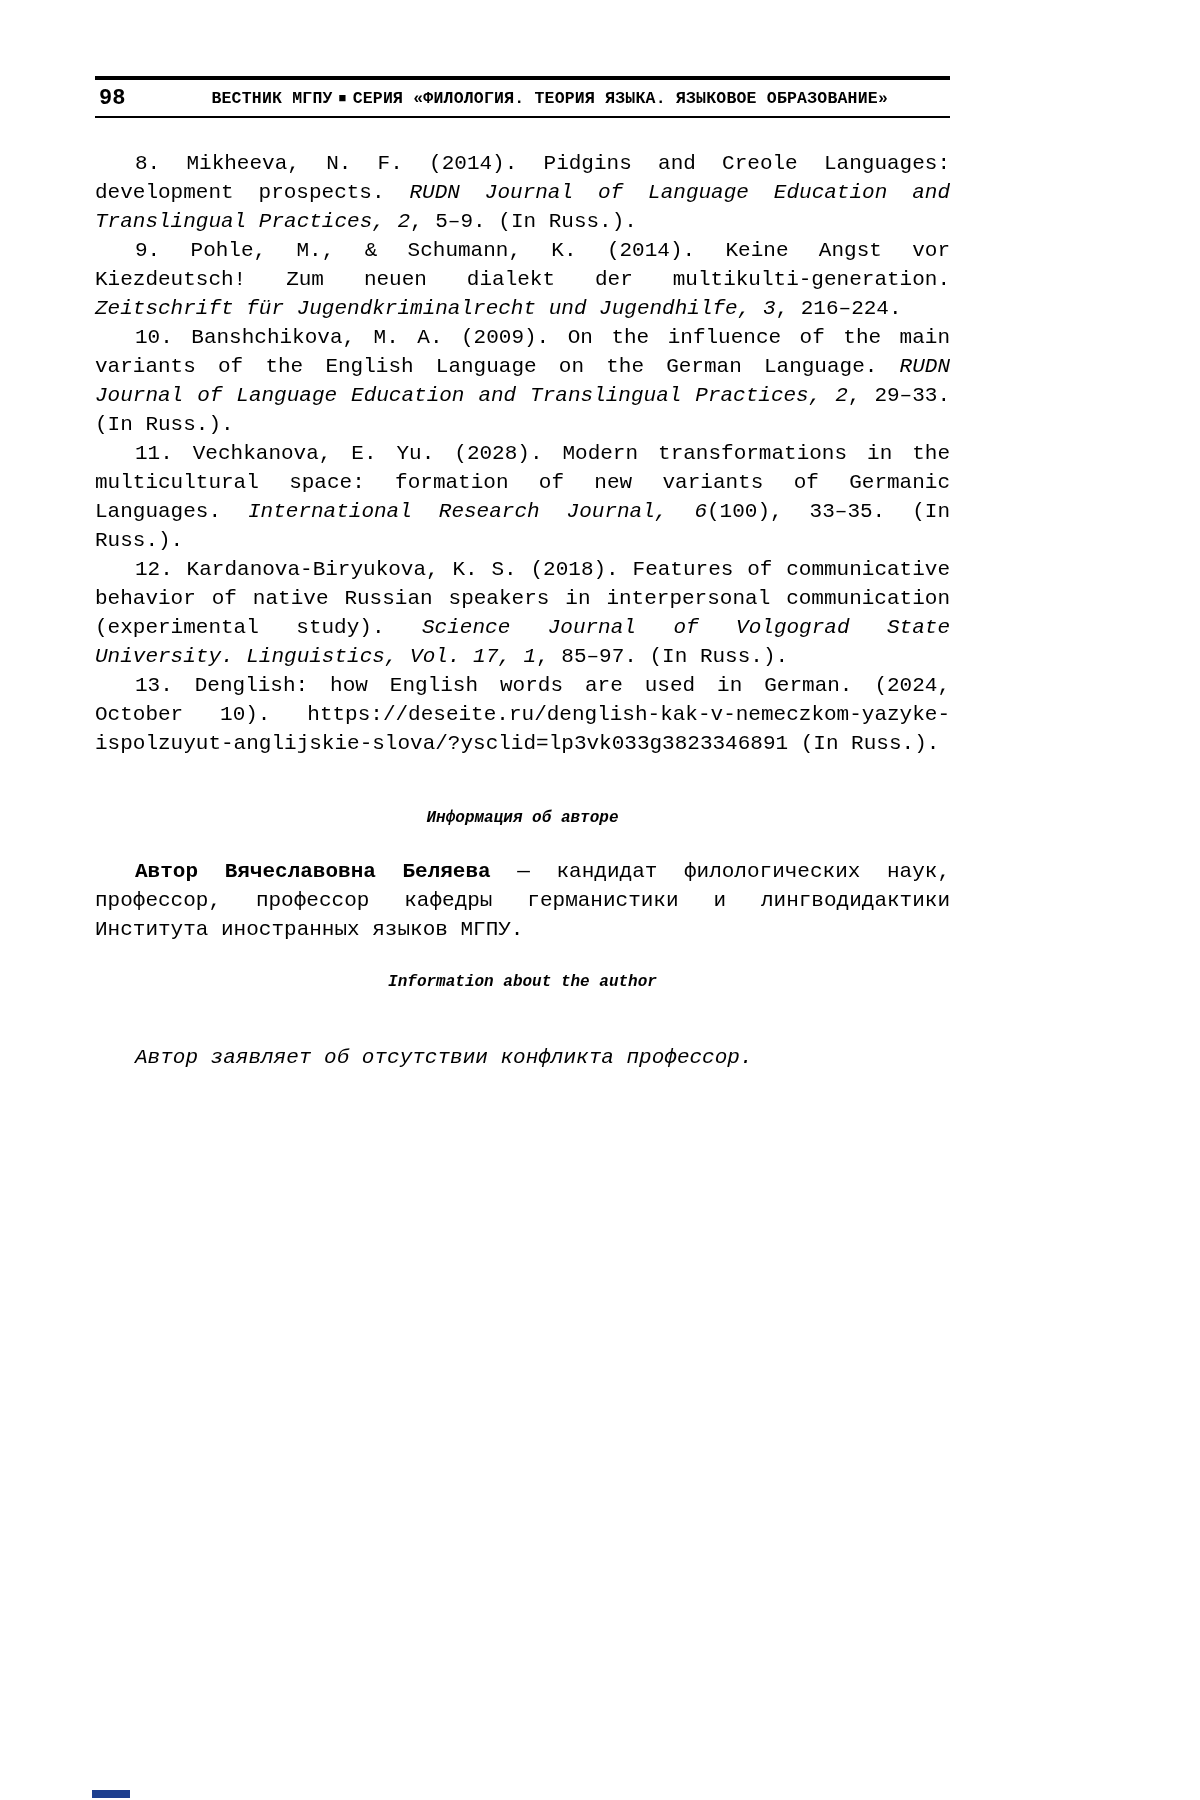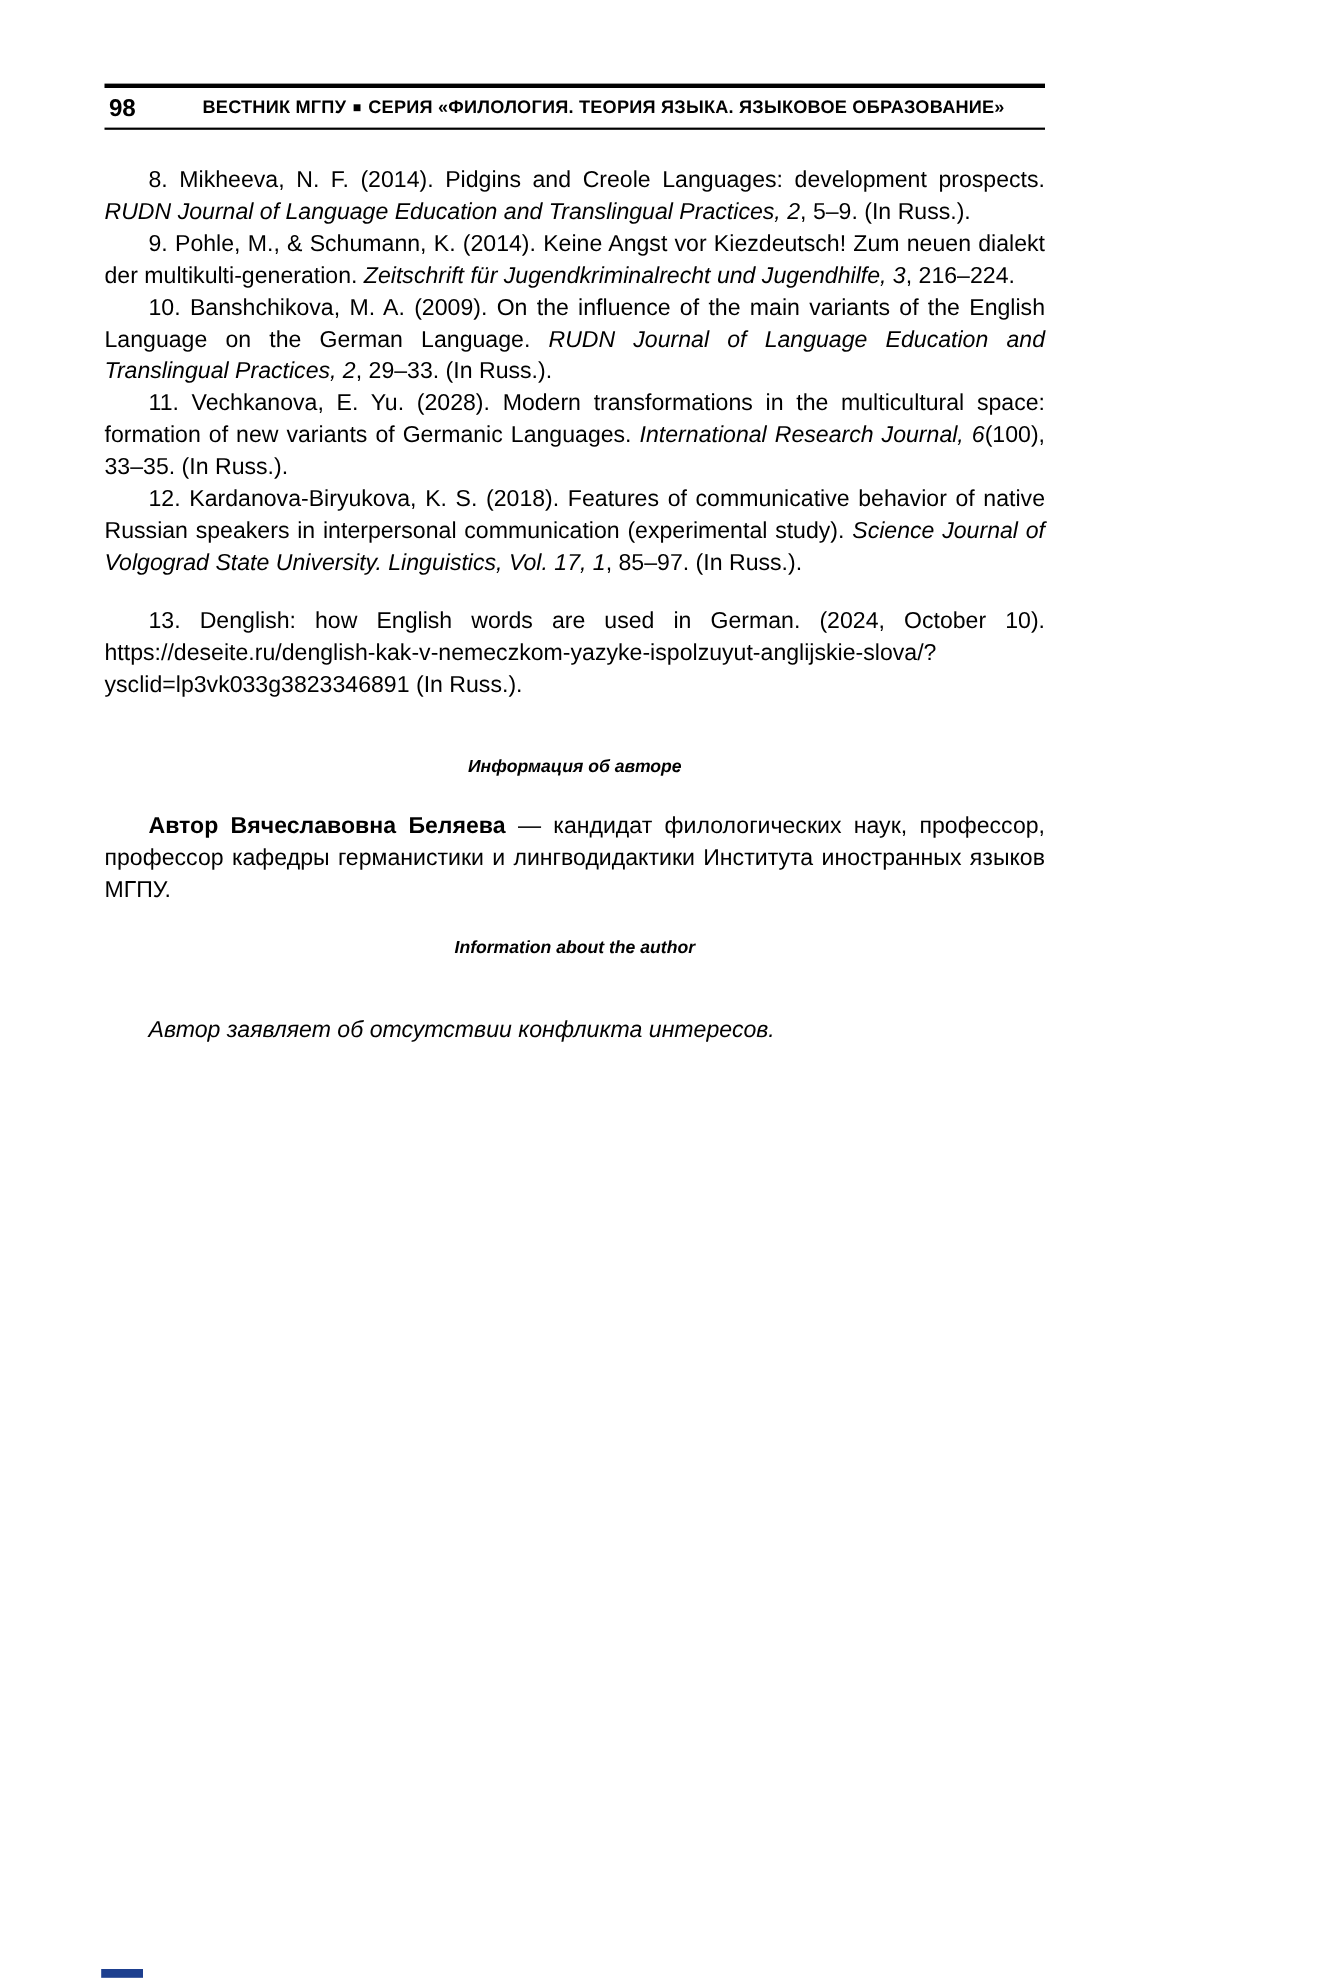--- a/index.html
+++ b/index.html
@@ -4,21 +4,21 @@
 <style>
   * { margin: 0; padding: 0; box-sizing: border-box; }
   html, body { background: #e8e8e8; }
   .page {
     position: relative;
     width: 1200px;
     height: 1800px;
     margin: 0 auto;
     background: #ffffff;
     color: #000000;
-    font-family: Liberation Sans, sans-serif;
+    font-family: Liberation Mono, monospace;
     overflow: hidden;
   }
   .content-col {
     position: absolute;
     left: 95px;
     top: 0;
     width: 855px;
   }
   
   .page-header { padding-top: 76px; }
@@ -50,21 +50,21 @@
     margin: 0 6px;
     vertical-align: 1px;
   }
   
   .page-body { padding-top: 31px; font-size: 21px; line-height: 29px; }
   .references { margin-bottom: 46px; }
   .ref {
     text-align: justify;
     text-indent: 40px;
   }
-  .ref-url { overflow-wrap: anywhere; margin-top: 24px; }
+  .ref-url { overflow-wrap: anywhere; }
   .section-heading {
     text-align: center;
     font-weight: bold;
     font-style: italic;
     font-size: 16px;
     line-height: 29px;
     margin-bottom: 24px;
   }
   .body-par {
     text-align: justify;
@@ -115,20 +115,20 @@
         <p class="ref"><span>12. Kardanova-Biryukova, K. S. (2018). Features of communicative behavior of native Russian speakers in interpersonal communication (experimental study). </span><span style="font-style: italic;">Science Journal of Volgograd State University. Linguistics, Vol. 17, 1</span><span>, 85–97. (In Russ.).</span></p>
         <p class="ref ref-url"><span>13. Denglish: how English words are used in German. (2024, October 10). https://deseite.ru/denglish-kak-v-nemeczkom-yazyke-ispolzuyut-anglijskie-slova/?ysclid=lp3vk033g3823346891 (In Russ.).</span></p>
       </section>
 
       <h2 class="section-heading">Информация об авторе</h2>
       <p class="body-par"><span style="font-weight: bold;">Автор Вячеславовна Беляева</span><span> — кандидат филологических наук, профессор, профессор кафедры германистики и лингводидактики Института иностранных языков МГПУ.</span></p>
 
       <h2 class="section-heading heading-gap">Information about the author</h2>
 
       <div class="conflict-block">
-        <p class="conflict">Автор заявляет об отсутствии конфликта интересов.</p>
+        <p class="conflict">Автор заявляет об отсутствии конфликта профессор.</p>
       </div>
 
     </main>
   </div>
 
   <div class="scan-mark"></div>
 </div>
 
 </body></html>

